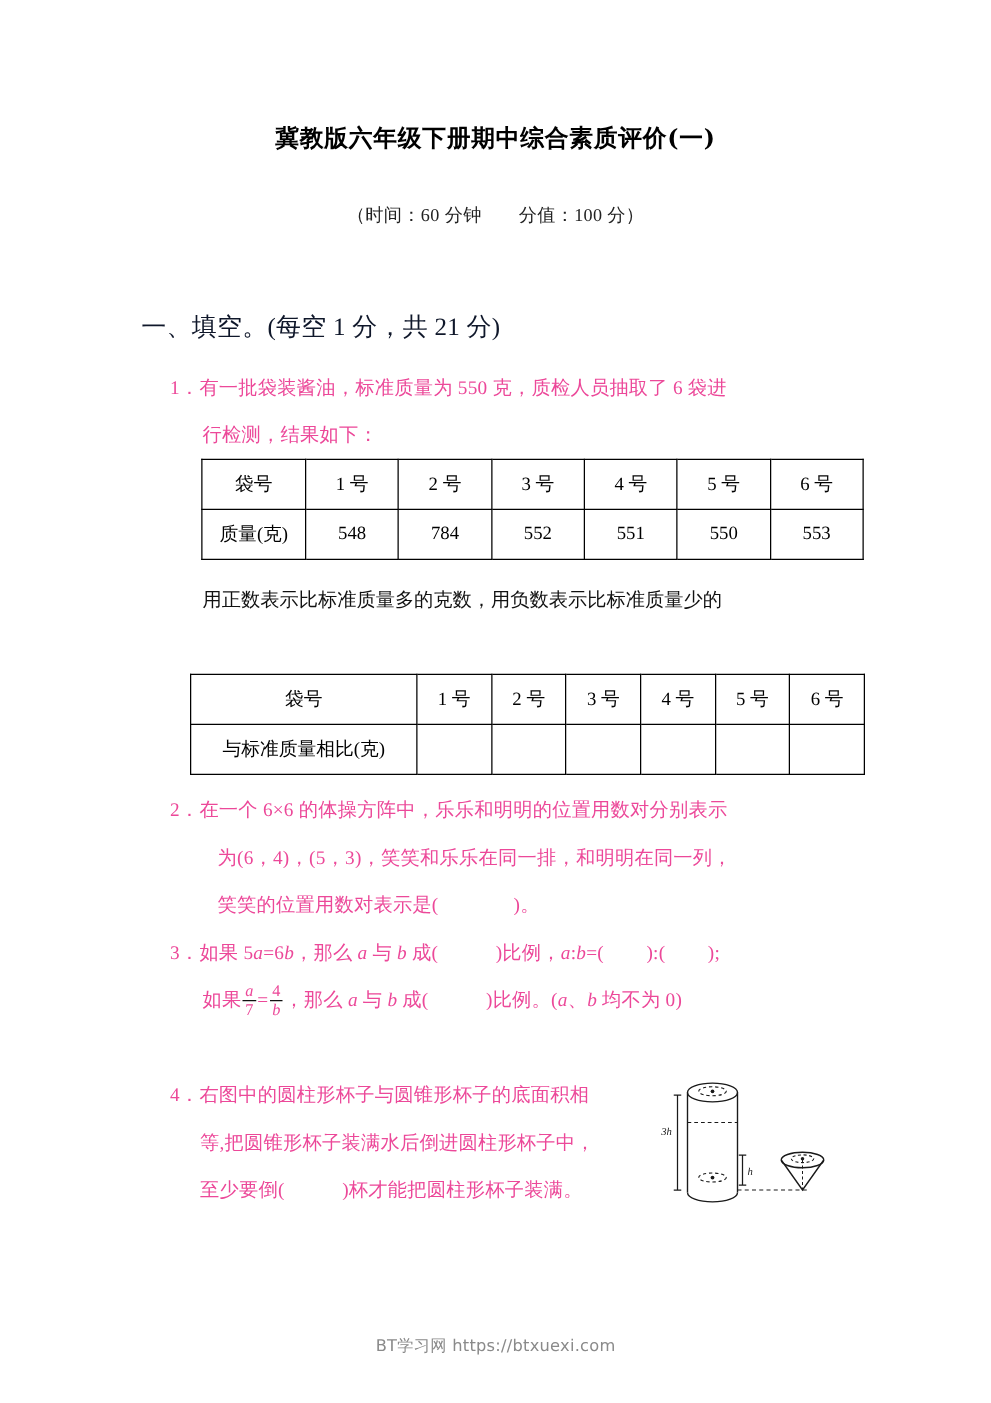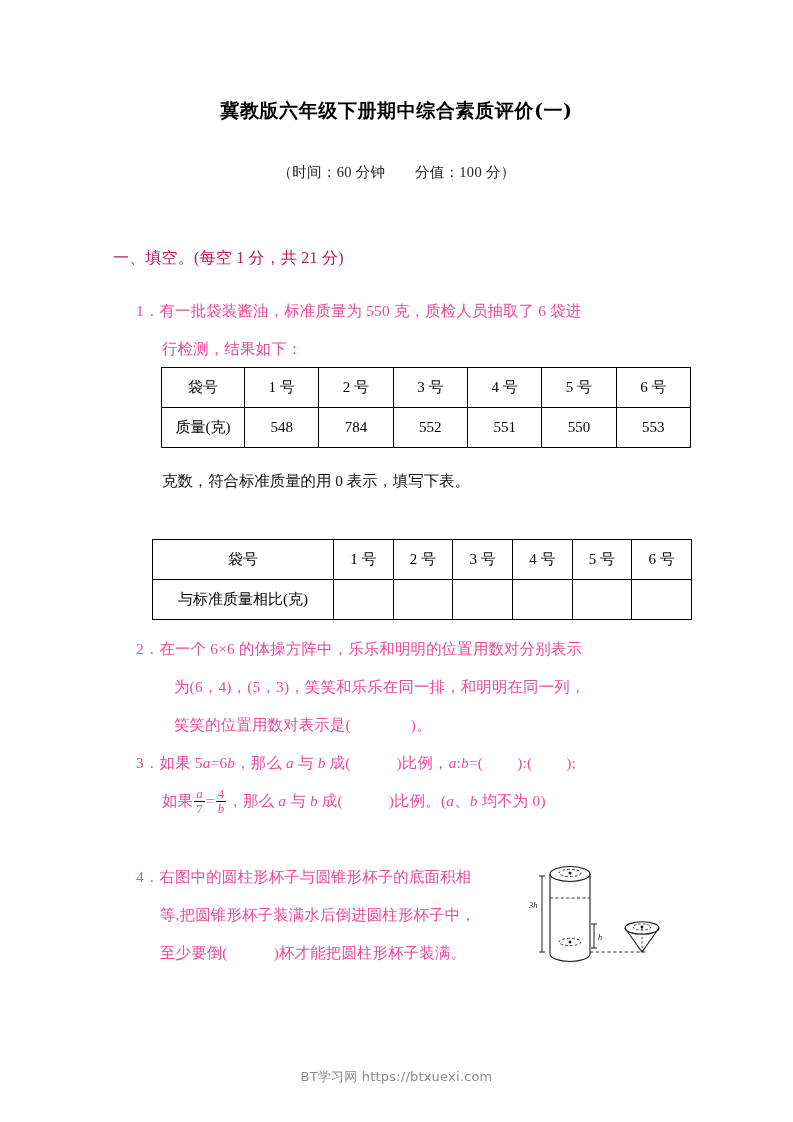--- a/index.html
+++ b/index.html
@@ -46,23 +46,23 @@
     font-size: 14.5px;
     color: #222;
     letter-spacing: 0.3px;
   }
 
   
   .section-heading {
     position: absolute;
     top: 248px;
     left: 113px;
-    font-size: 16px;
+    font-size: 20px;
     font-weight: 500;
-    color: #be185d;
+    color: #0f172a;
     letter-spacing: 0.2px;
   }
 
   
   .q {
     position: absolute;
     font-size: 15.4px;
     line-height: 38px;
     color: #ec4899;
     letter-spacing: 0.2px;
@@ -196,21 +196,21 @@
       <td>784</td>
       <td>552</td>
       <td>551</td>
       <td>550</td>
       <td>553</td>
     </tr>
   </tbody>
     </table>
 
   <div id="note1">
-    <span style="display:block">克数，符合标准质量的用 0 表示，填写下表。</span>
+    <span>用正数表示比标准质量多的克数，用负数表示比标准质量少的</span>
   </div>
 
   <table class="grid" id="table2">
     <tbody>
         <tr>
       <td class="c0">袋号</td>
       <td>1 号</td>
       <td>2 号</td>
       <td>3 号</td>
       <td>4 号</td>

